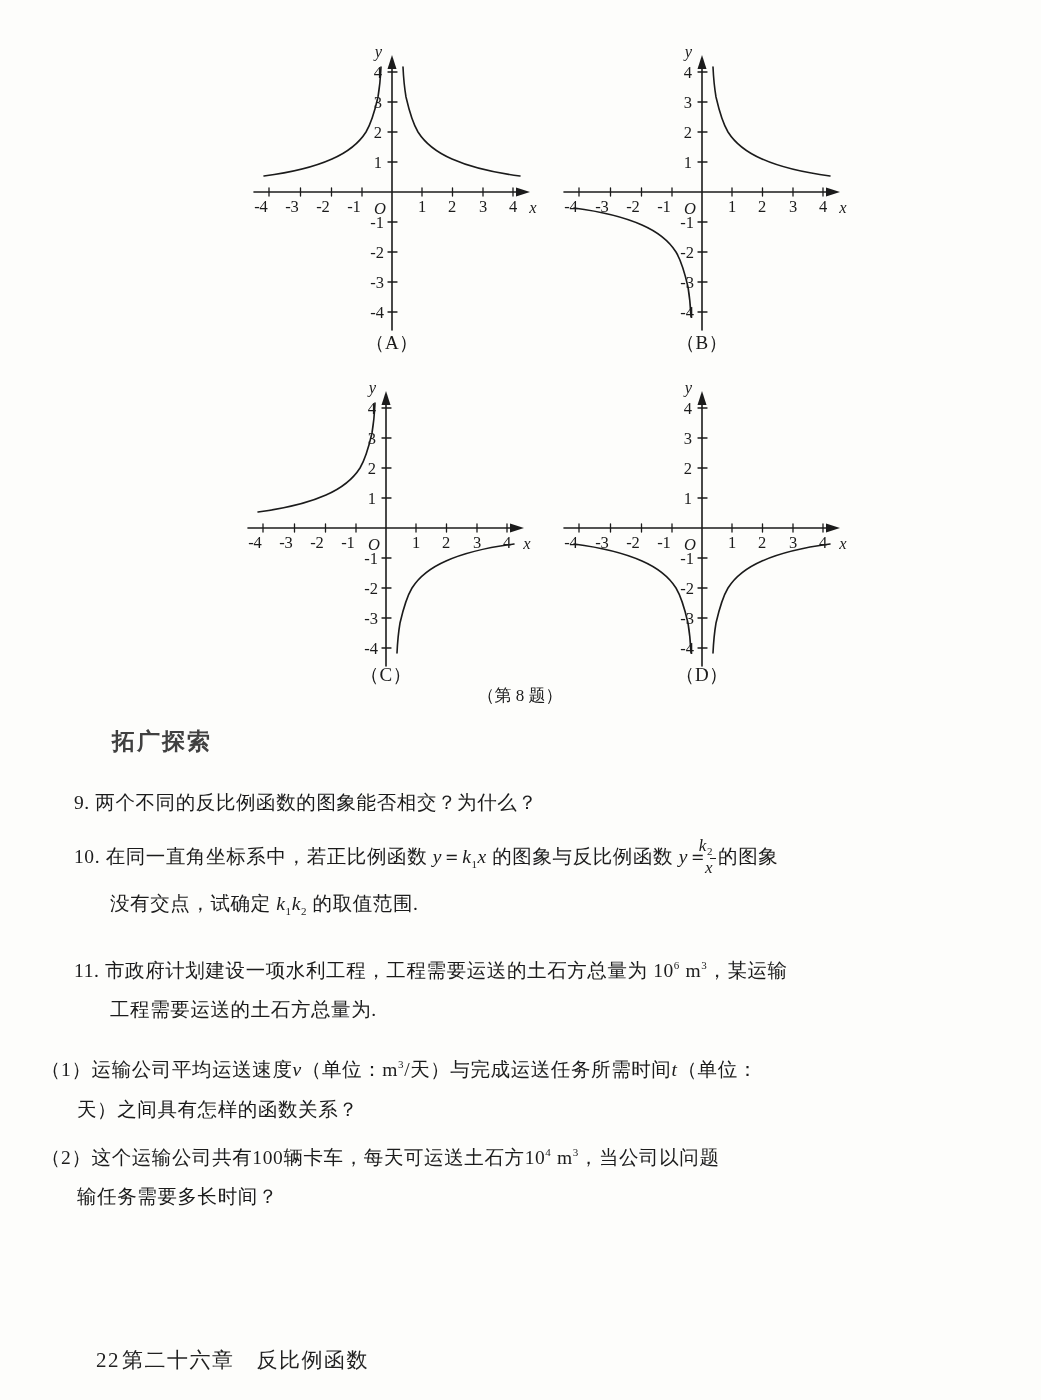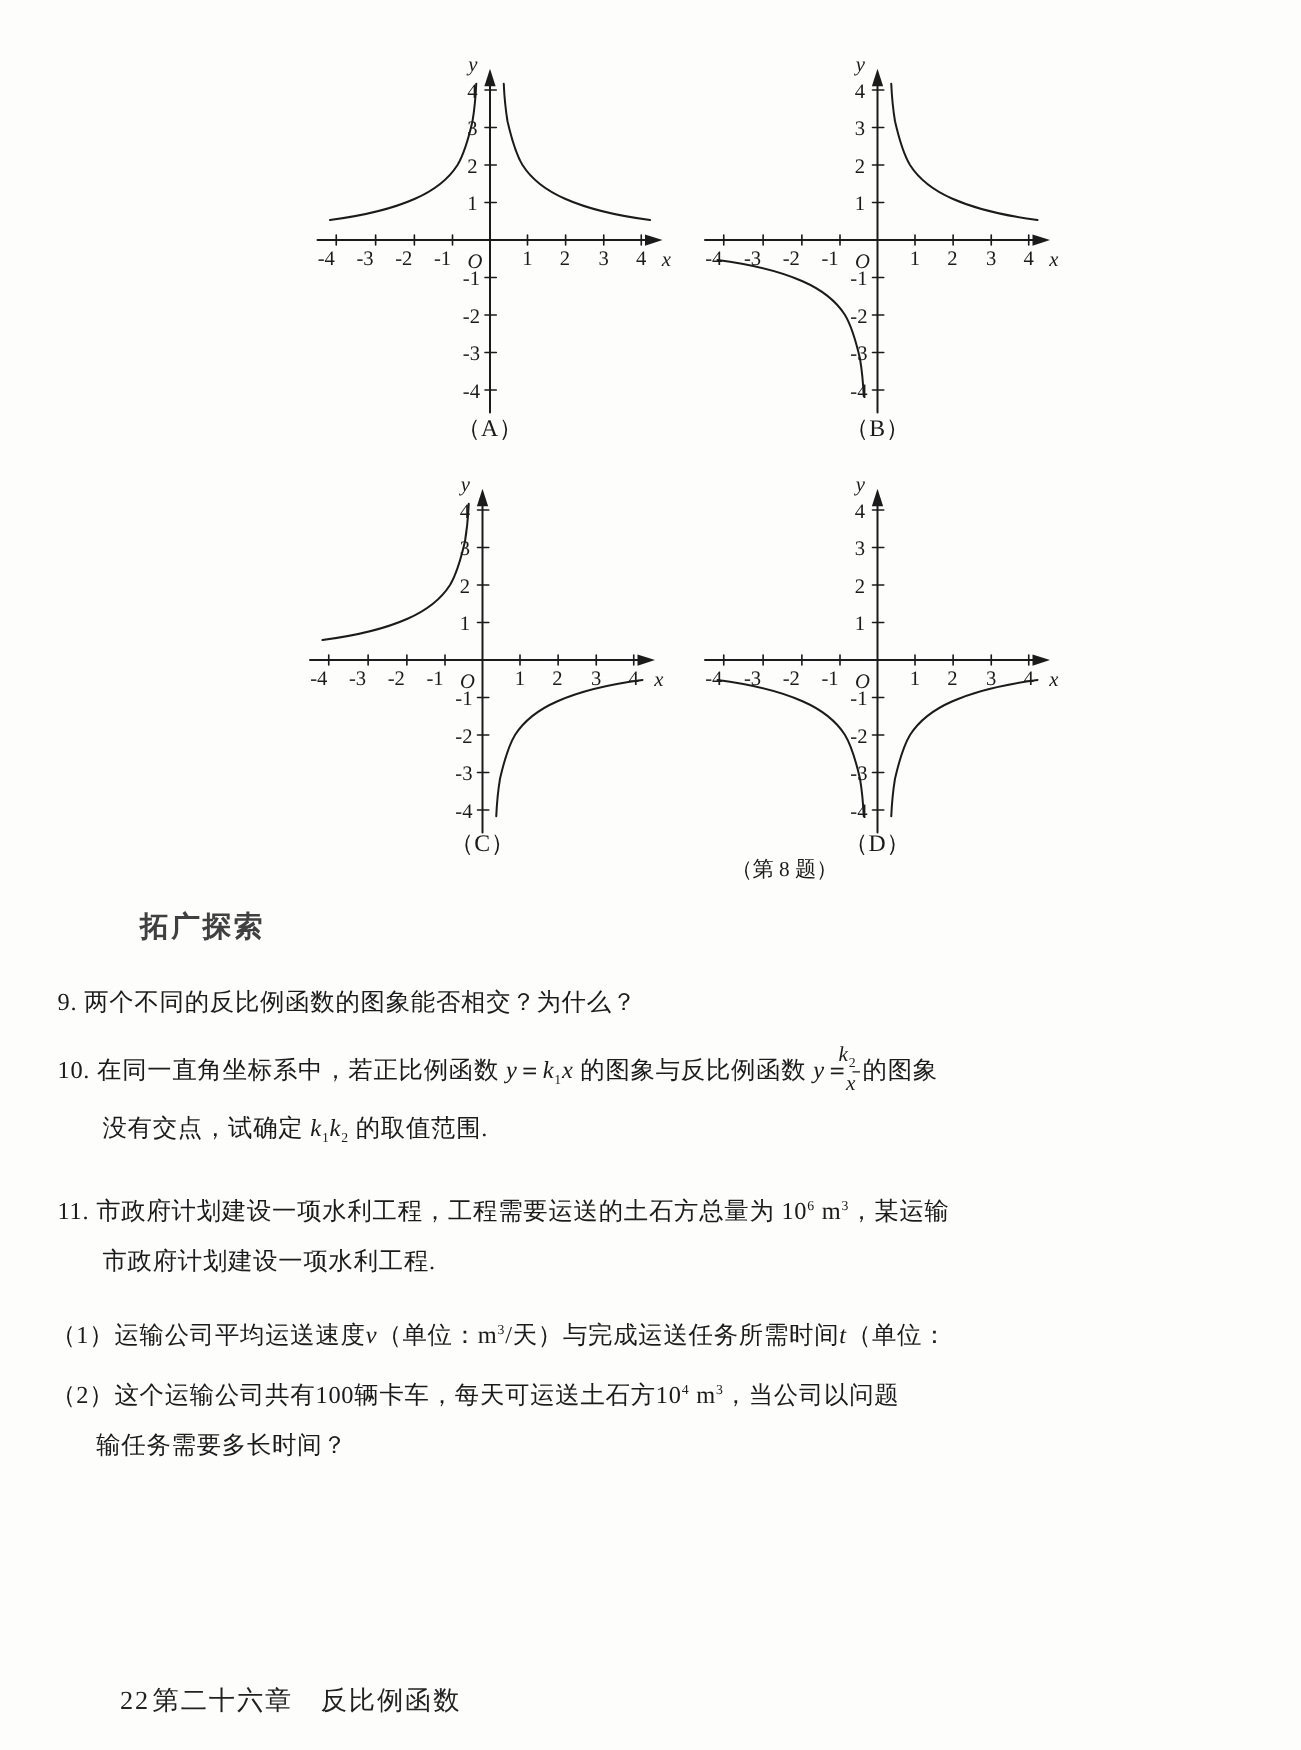--- a/index.html
+++ b/index.html
@@ -51,21 +51,21 @@
   #label-a { left: 242px; top: 330px; }
   #label-b { left: 552px; top: 330px; }
   #label-c { left: 236px; top: 662px; }
   #label-d { left: 552px; top: 662px; }
 
   .figure-caption {
     position: absolute;
     left: 370px;
     top: 684px;
     width: 300px;
-    text-align: right;
+    text-align: center;
     font-size: 17px;
     font-family: "Liberation Serif", serif;
   }
 
   
   .body-text {
     position: absolute;
     left: 0;
     top: 726px;
     width: 1041px;
@@ -75,21 +75,21 @@
     font-size: 23px;
     font-weight: bold;
     letter-spacing: 2px;
     font-family: "DejaVu Sans", "Liberation Sans", sans-serif;
     color: #404040;
   }
   .qlist { margin: 0; padding: 0; list-style: none; }
   .q {
     position: relative;
     margin: 0 0 14px 0;
-    padding-left: 82px;
+    padding-left: 110px;
     padding-right: 55px;
     font-size: 19.5px;
     line-height: 40px;
     letter-spacing: .6px;
     text-indent: -36px;
   }
   .q .num { font-family: "Liberation Serif", serif; }
   .sub {
     position: relative;
     margin: 0 0 2px 0;
@@ -387,25 +387,26 @@
         <span>没有交点，试确定</span>
         <span class="math">k</span><sub>1</sub><span class="math">k</span><sub>2</sub>
         <span>的取值范围.</span>
       </li>
 
       <li class="q">
         <span class="num">11.</span>
         <span>市政府计划建设一项水利工程，工程需要运送的土石方总量为</span>
         <span class="mathup">10</span><sup>6</sup>
         <span class="mathup">m</span><sup>3</sup><span>，某运输</span><br>
-        <span>市政府计划建设一项水利工程.</span>
+        <span>工程需要运送的土石方总量为.</span>
       </li>
 
       <li class="sub">
         <span>（1）</span><span>运输公司平均运送速度</span><span class="math">v</span><span>（单位：</span><span class="mathup">m</span><sup>3</sup><span>/天）与完成运送任务所需时间</span><span class="math">t</span><span>（单位：</span><br>
+        <span>天）之间具有怎样的函数关系？</span>
       </li>
 
       <li class="sub">
         <span>（2）</span><span>这个运输公司共有100辆卡车，每天可运送土石方</span><span class="mathup">10</span><sup>4</sup>
         <span class="mathup">m</span><sup>3</sup><span>，当公司以问题</span><br>
         <span>输任务需要多长时间？</span>
       </li>
 
 
     </ul>

